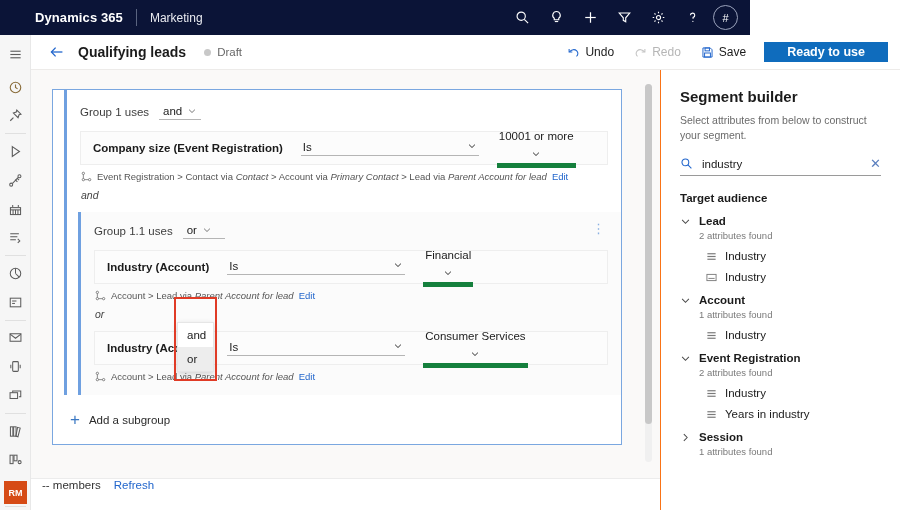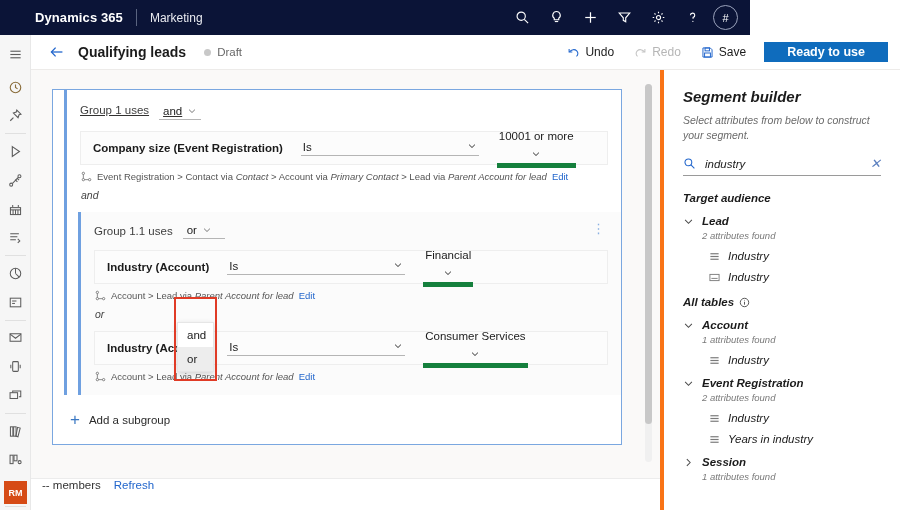--- a/index.html
+++ b/index.html
@@ -80,21 +80,21 @@
   
   .canvas {
     position: absolute; top: 70px; left: 31px; width: 629px; height: 408px;
     background: #faf9f8; overflow: hidden;
   }
   .builder-card {
     position: absolute; left: 21px; top: 19px; width: 570px;
     background: #ffffff; border: 1px solid #7aa7e0;
   }
   .group-block { padding: 14px 0 0 0; border-left: 3px solid #6fa0e0; margin-left: 11px; }
-  .group-head { display: flex; align-items: flex-start; padding: 0 0 0 13px; text-decoration: underline; }
+  .group-head { display: flex; align-items: center; padding: 0 0 0 13px; }
   .group-label { font-size: 11.5px; color: #3d3d3d; }
   .inline-select {
     display: flex; align-items: center; gap: 5px; margin-left: 10px;
     border-bottom: 1px solid #b5b5b5; padding: 1px 4px 2px 4px; font-size: 11.5px; color: #1b1b1b;
     min-width: 42px;
   }
   .inline-select .chev { color: #6b6b6b; display: flex; }
   .cond-row {
     margin: 11px 13px 0 13px; background: #fcfcfc; border: 1px solid #eeeeee;
     height: 34px; display: flex; align-items: center; padding: 0 12px;
@@ -145,21 +145,21 @@
     position: absolute; left: 31px; bottom: 0; width: 629px; height: 32px;
     background: #ffffff; border-top: 1px solid #ececec; display: flex; 
   }
   .members-text { font-size: 11.5px; color: #333; margin-left: 11px; }
   .refresh-link { font-size: 11.5px; color: #2266cc; margin-left: 13px; }
   .sample-text { margin-left: auto; margin-right: 14px; font-size: 11.5px; color: #9b9b9b; }
 
   
   .panel {
     position: absolute; top: 70px; right: 0; width: 240px; height: 440px;
-    background: #ffffff; border-left: 4px solid #f97316; padding: 18px 19px 0 19px; overflow: hidden; font-style: italic;
+    background: #ffffff; border-left: 1px solid #f97316; padding: 18px 19px 0 19px; overflow: hidden;
   }
   .panel-title { font-size: 15px; font-weight: bold; color: #1b1b1b; }
   .panel-sub { font-size: 10.5px; color: #6b6b6b; margin-top: 8px; line-height: 1.45; }
   .search-box {
     display: flex; align-items: center; margin-top: 14px; border-bottom: 1px solid #9a9a9a; padding-bottom: 5px;
   }
   .search-box .si { color: #2266cc; display: flex; margin-right: 9px; }
   .search-val { font-size: 11.5px; color: #1b1b1b; flex: 1; }
   .search-clear { color: #5a7fbf; font-size: 13px; line-height: 1; }
   .section-head { font-size: 11.5px; font-weight: bold; color: #1b1b1b; margin-top: 16px; }
@@ -592,30 +592,20 @@
         <span class="attr-icon">
           <svg width="11" height="11" viewBox="0 0 12 12" fill="none" stroke="currentColor" stroke-width="1">
             <rect x="1" y="2.6" width="10" height="6.8"></rect>
               <line x1="2.6" y1="7" x2="9.4" y2="7"></line>
           </svg>
         </span>
         <span class="attr-name">Industry</span>
       </div>
     </div>
 
-    <div class="alltables">
-      <span class="lbl">All tables</span>
-      <span class="info">
-        <svg width="11" height="11" viewBox="0 0 12 12" fill="none" stroke="currentColor" stroke-width="1">
-          <circle cx="6" cy="6" r="4.6"></circle>
-            <line x1="6" y1="5.2" x2="6" y2="8.4"></line>
-            <circle cx="6" cy="3.6" r=".5" fill="currentColor" stroke="none"></circle>
-        </svg>
-      </span>
-    </div>
 
     <div class="tree-group">
       <div class="tg-head">
         <span class="tg-chev">
           <svg width="11" height="11" viewBox="0 0 12 12" fill="none" stroke="currentColor" stroke-width="1.1">
               <path d="M2.3 4.3L6 7.9l3.7-3.6"></path>
             </svg>
         </span>
         <span class="tg-name">Account</span>
       </div>

